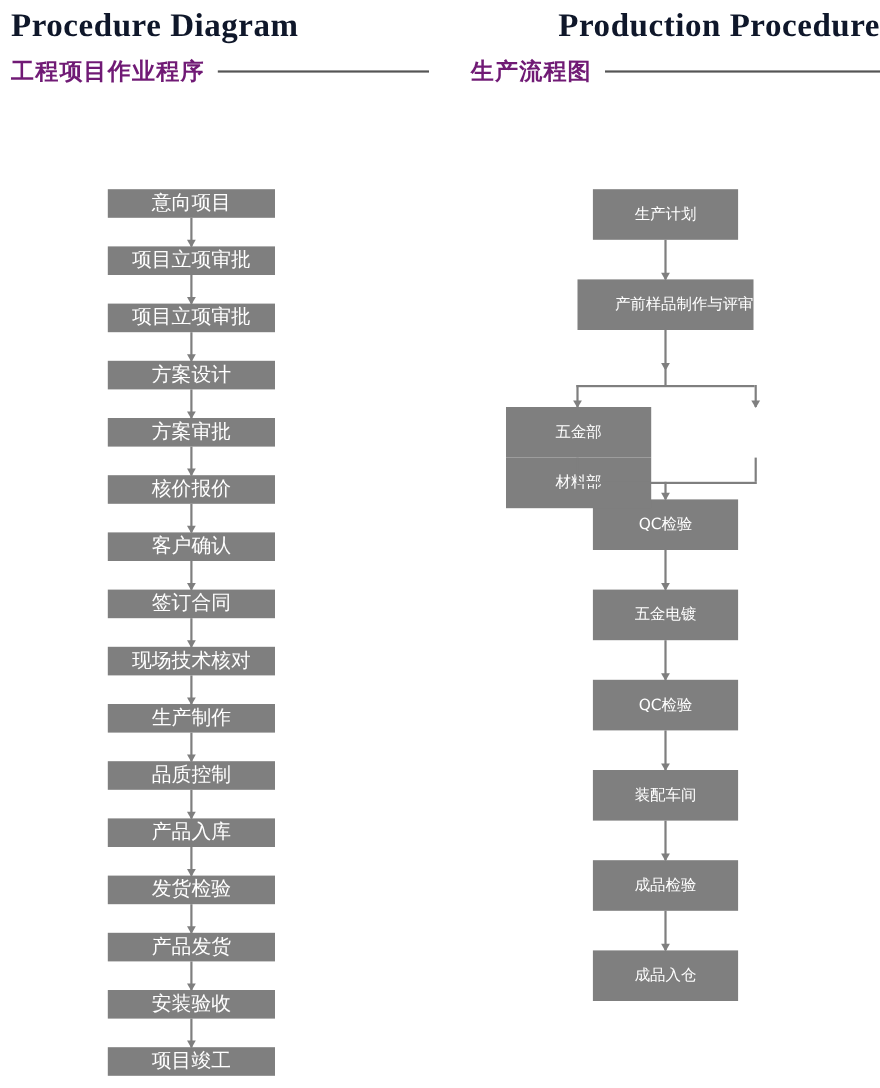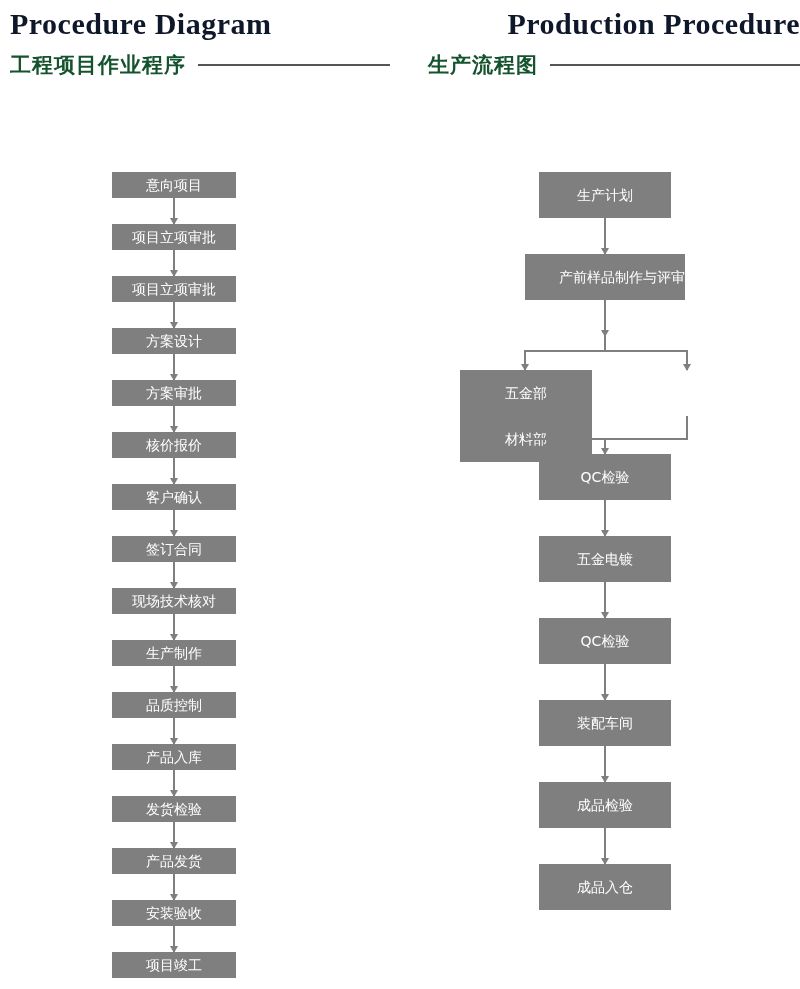--- a/index.html
+++ b/index.html
@@ -45,21 +45,21 @@
   .subtitle-row {
     display: flex;
     align-items: center;
     margin-top: 6px;
     height: 30px;
   }
   .title-cn {
     font-family: "DejaVu Sans", sans-serif;
     font-size: 21px;
     font-weight: bold;
-    color: #14532d;
+    color: #701a75;
     letter-spacing: 1px;
     white-space: nowrap;
   }
   .rule {
     flex: 1 1 auto;
     height: 2px;
     background: #555555;
     margin-left: 12px;
     min-width: 20px;
   }
@@ -77,24 +77,24 @@
 
   .node {
     background: #7f7f7f;
     color: #ffffff;
     font-family: "DejaVu Sans", sans-serif;
     text-align: center;
     box-sizing: border-box;
     white-space: nowrap;
   }
   .flow-left .node {
-    width: 124px;
+    width: 152px;
     height: 26px;
     line-height: 26px;
-    font-size: 14px;
+    font-size: 18px;
   }
   .flow-right .node {
     width: 132px;
     height: 46px;
     line-height: 46px;
     font-size: 14px;
   }
   .flow-right .node.wide {
     width: 160px;
     text-align: right;

